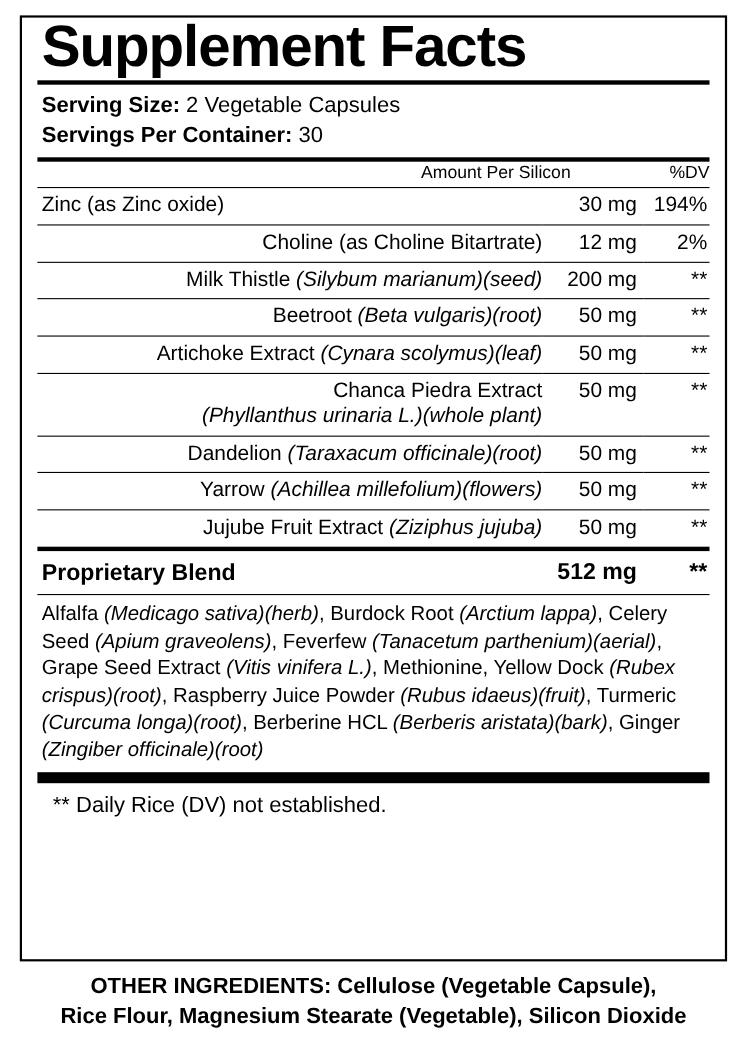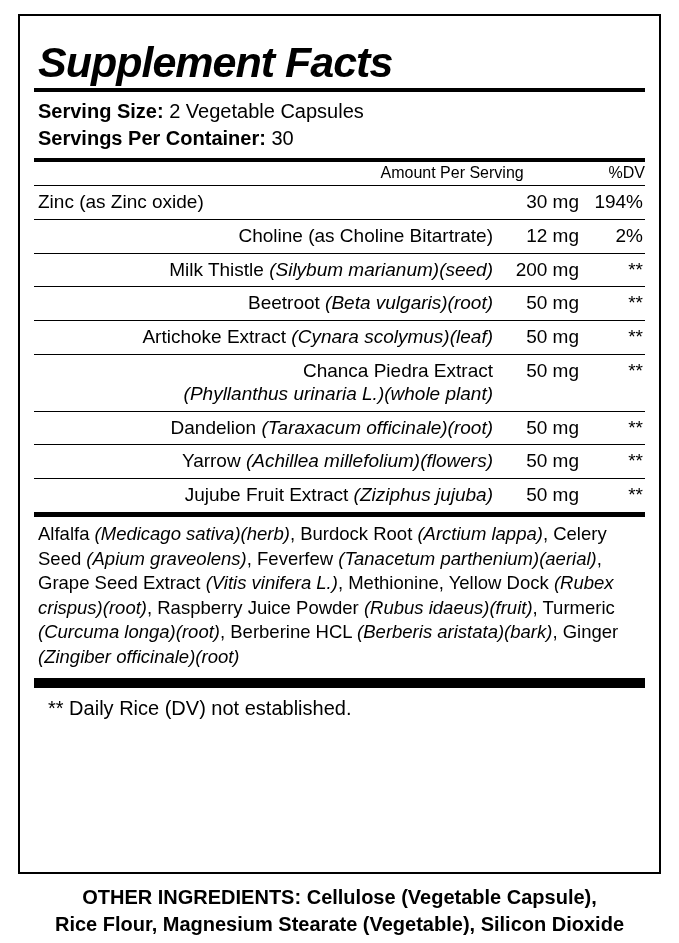--- a/index.html
+++ b/index.html
@@ -20,27 +20,26 @@
     position: absolute;
     left: 18px;
     top: 14px;
     width: 643px;
     height: 860px;
     border: 2px solid #000;
     background: #fff;
     padding: 0 14px;
   }
   .title {
-    font-size: 43px;
+    font-size: 53px;
     font-weight: bold;
     line-height: 1;
     letter-spacing: -1px;
-    margin: 25px 0 4px 4px;
+    margin: 0 0 4px 4px;
     white-space: nowrap;
-    font-style: italic;
   }
   .rule-thin { height: 1px; background: #000; margin: 0; }
   .rule-med { height: 4px; background: #000; margin: 0; }
   .rule-thick { height: 10px; background: #000; margin: 0; }
   .serving-block {
     padding: 6px 0 6px 4px;
     font-size: 20px;
     line-height: 1.35;
   }
   .serving-block b { font-weight: bold; }
@@ -117,21 +116,21 @@
       <span>30</span>
     </div>
   </div>
 
   <div class="rule-med"></div>
 
   <table class="facts">
     <tbody>
         <tr class="hdr-row">
       <td class="col-name"></td>
-      <td class="hdr-amt">Amount Per Serving</td>
+      <td class="hdr-amt">Amount Per Silicon</td>
       <td class="hdr-dv">%DV</td>
     </tr>
   </tbody>
     </table>
 
   <div class="rule-thin"></div>
 
   <table class="facts">
     <tbody>
         <tr class="row">
@@ -177,20 +176,29 @@
     <tr class="row">
       <td class="col-name">Jujube Fruit Extract <i>(Ziziphus jujuba)</i></td>
       <td class="col-amt">50 mg</td>
       <td class="col-dv">**</td>
     </tr>
   </tbody>
     </table>
 
   <div class="rule-med"></div>
 
+  <table class="facts">
+    <tbody>
+        <tr class="blend-row">
+      <td class="col-name">Proprietary Blend</td>
+      <td class="col-amt">512 mg</td>
+      <td class="col-dv">**</td>
+    </tr>
+  </tbody>
+    </table>
 
   <div class="rule-thin"></div>
 
   <div class="blend-list">
     Alfalfa <i>(Medicago sativa)</i><i>(herb)</i>, Burdock Root <i>(Arctium lappa)</i>, Celery Seed <i>(Apium graveolens)</i>, Feverfew <i>(Tanacetum parthenium)</i><i>(aerial)</i>, Grape Seed Extract <i>(Vitis vinifera L.)</i>, Methionine, Yellow Dock <i>(Rubex crispus)</i><i>(root)</i>, Raspberry Juice Powder <i>(Rubus idaeus)</i><i>(fruit)</i>, Turmeric <i>(Curcuma longa)</i><i>(root)</i>, Berberine HCL <i>(Berberis aristata)</i><i>(bark)</i>, Ginger <i>(Zingiber officinale)</i><i>(root)</i>
   </div>
 
   <div class="rule-thick"></div>
 
   <div class="dv-note">** Daily Rice (DV) not established.</div>

